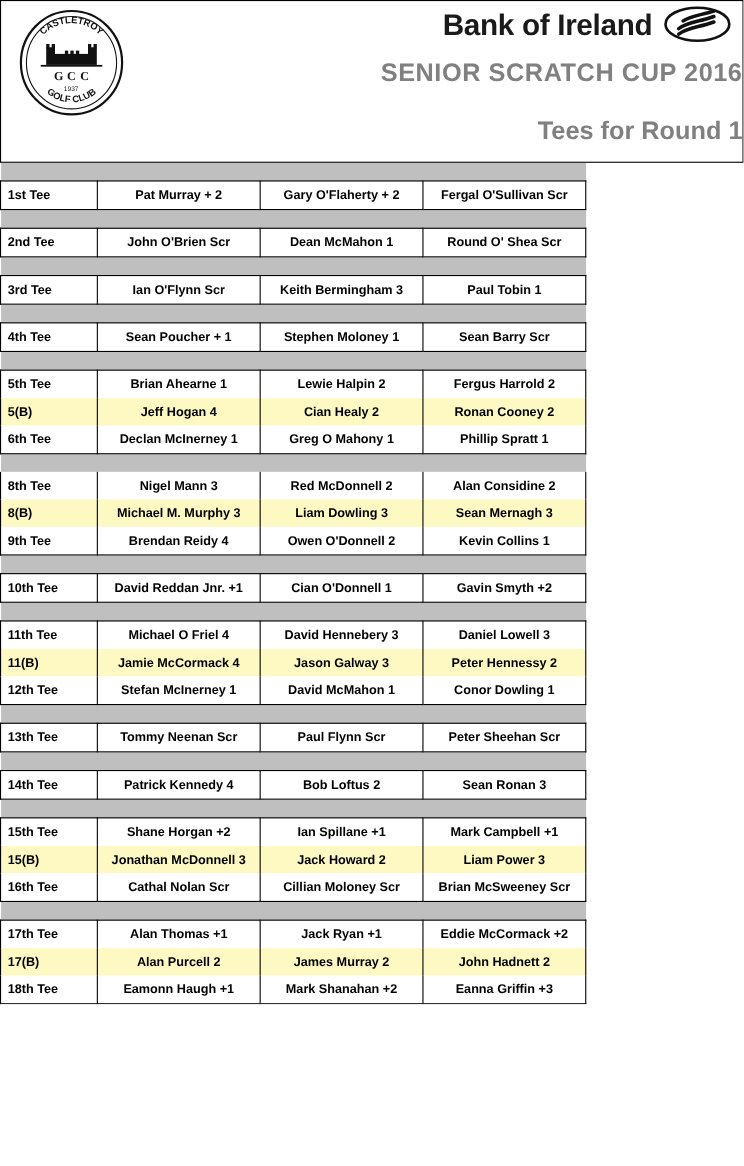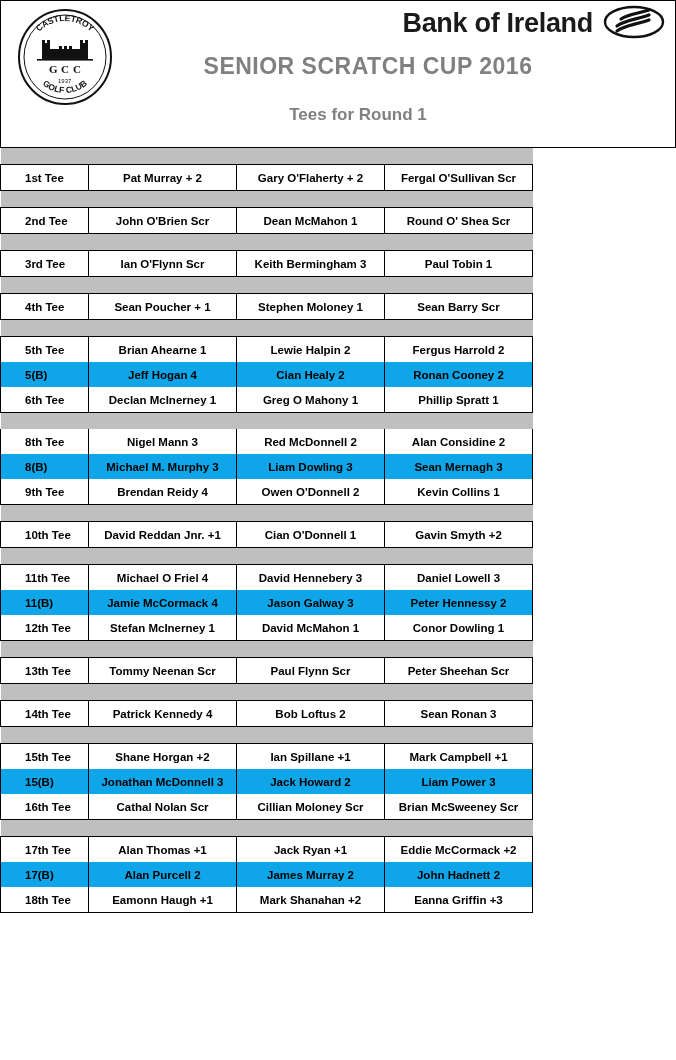--- a/index.html
+++ b/index.html
@@ -50,35 +50,35 @@
     letter-spacing: -0.3px;
     white-space: nowrap;
   }
   .bank-logo svg { display: block; }
 
   .title-main {
     position: absolute;
     left: 0;
     right: 0;
     top: 52px;
-    text-align: center;
+    text-align: right;
     padding-left: 60px;
     font-size: 23px;
     font-weight: bold;
     color: #808080;
     letter-spacing: 0.5px;
   }
   .title-sub {
     position: absolute;
     left: 0;
     right: 0;
     top: 104px;
-    text-align: center;
+    text-align: right;
     padding-left: 40px;
-    font-size: 17px;
+    font-size: 23px;
     font-weight: bold;
     color: #808080;
   }
 
   
   table.tee-table {
     border-collapse: collapse;
     width: 676px;
     table-layout: fixed;
   }
@@ -102,38 +102,38 @@
     border: none;
     background: #bfbfbf;
   }
   tr.spacer td.empty-right {
     background: #ffffff;
     border: none;
   }
 
   tr.data td.tee {
     text-align: left;
-    padding-left: 24px;
+    padding-left: 6px;
     border-top: 1px solid #000;
     border-bottom: 1px solid #000;
     border-left: 1px solid #000;
     border-right: 1px solid #000;
   }
   tr.data td.player {
     border-top: 1px solid #000;
     border-bottom: 1px solid #000;
     border-right: 1px solid #000;
   }
   tr.data td.extra {
     border: none;
     background: #ffffff;
   }
   tr.data.shaded td.tee,
   tr.data.shaded td.player {
-    background: #0ea5e9;
+    background: #fef9c3;
   }
   tr.data.plain td.tee,
   tr.data.plain td.player {
     background: #ffffff;
   }
   tr.data.nobottom td.tee,
   tr.data.nobottom td.player {
     border-bottom: none;
   }
   tr.data.notop td.tee,

